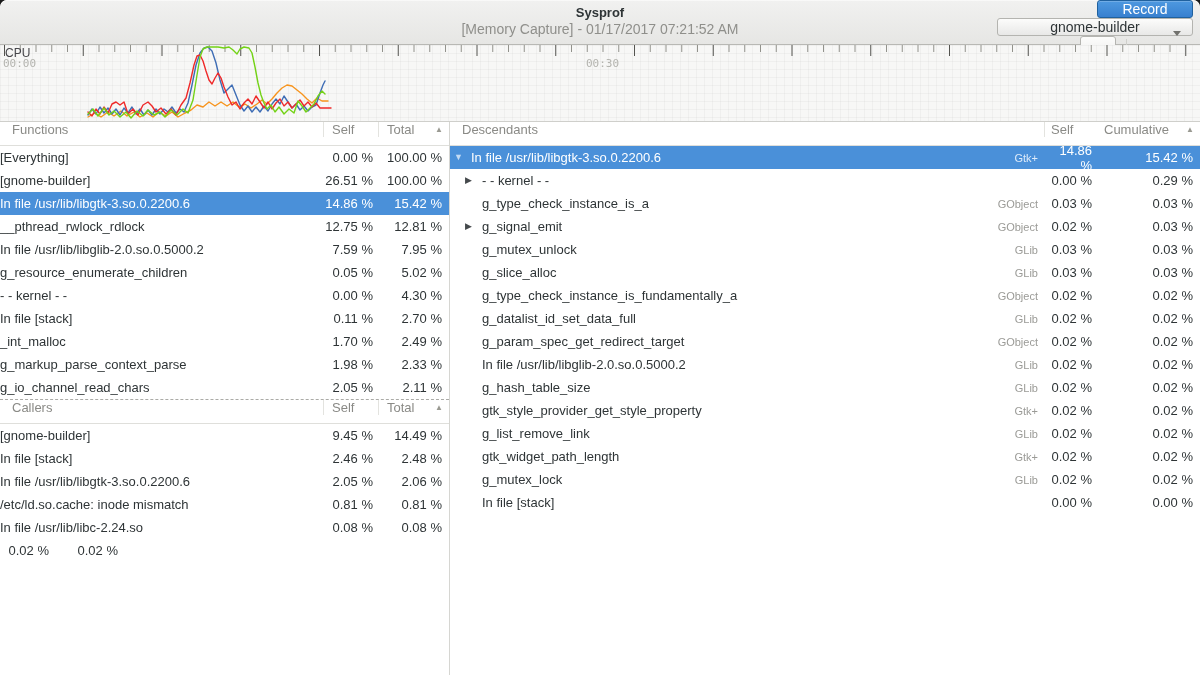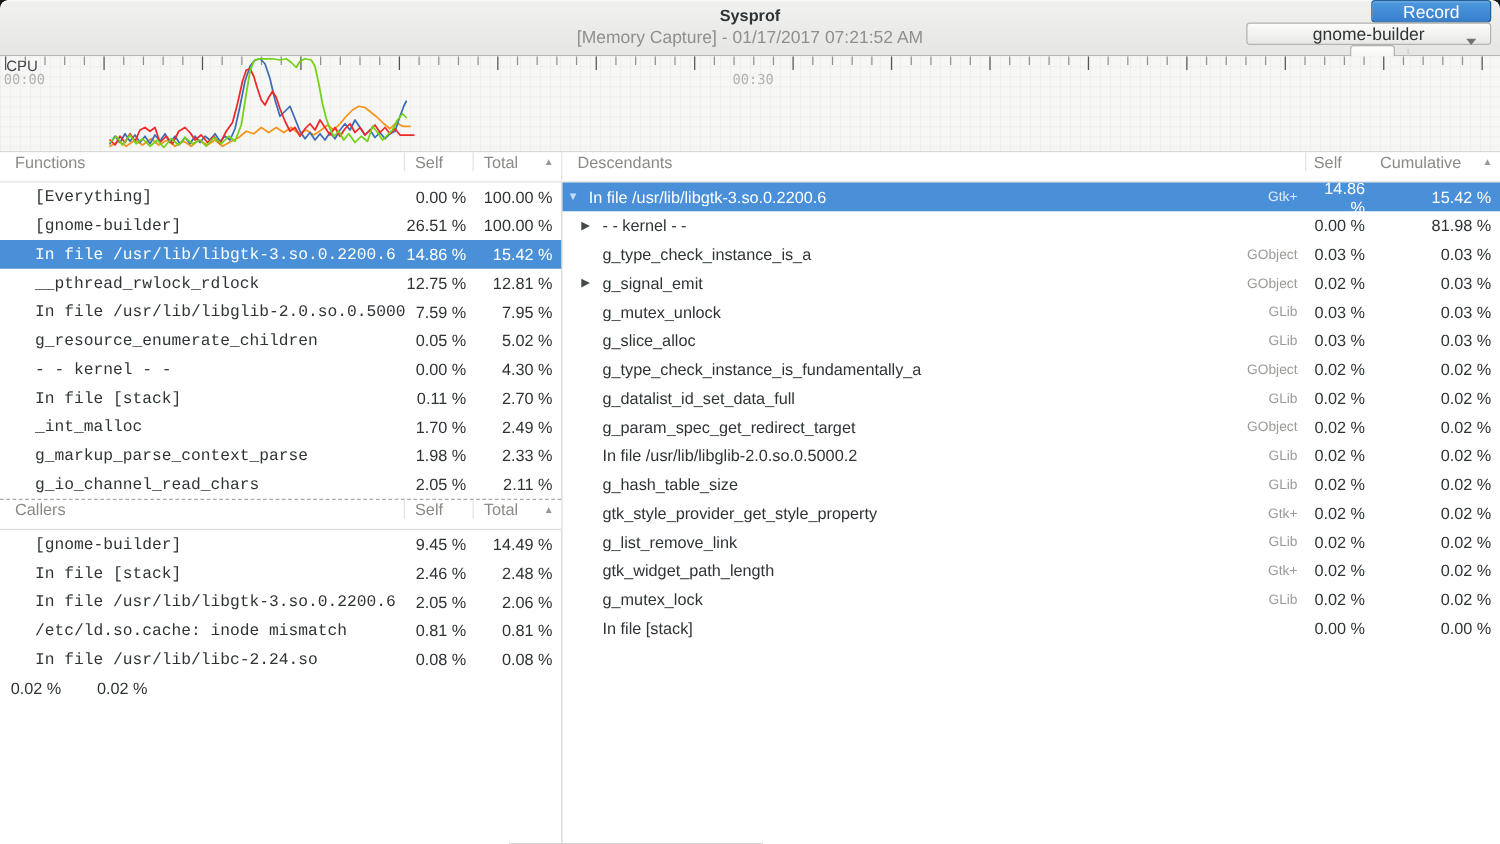--- a/index.html
+++ b/index.html
@@ -52,21 +52,21 @@
   .th { display:flex; align-items:center; cursor:pointer; }
   .th-name  { flex:1; padding-left:12px; border-right:1px solid #e3e3df; }
   .th-self  { width:55px; padding-left:8px; border-right:1px solid #e3e3df; }
   .th-total { width:70px; padding-left:8px; }
   .th-self-d { width:50px; flex:none; padding-left:6px; border-right:0; }
   .th-cum  { width:104px; flex:none; padding-left:8px; }
   .thead .sep-d { width:1px; background:#e3e3df; }
   .sort-arrow { margin-left:auto; margin-right:6px; font-size:8px; color:#9a9a92; }
 
   .trow { height:23px; flex:none; display:flex; align-items:center; font-size:13px; color:#2e3436; cursor:default; }
-  .c-name { flex:1; padding-left:28px; white-space:nowrap; overflow:hidden;font-family:Liberation Mono, monospace; }
+  .c-name { flex:1; padding-left:0; white-space:nowrap; overflow:hidden; }
   .c-self { width:55px; flex:none; text-align:right; padding-right:6px; }
   .c-total{ width:70px; flex:none; text-align:right; padding-right:7px; }
   .trow.selected, .drow.selected { background:#4a90d9; color:#fff; }
 
   .paned-sep { flex:none; height:0; border-top:1px dashed #ababa7; }
 
   .drow { height:23px; flex:none; display:flex; align-items:center; font-size:13px; color:#2e3436; padding-left:4px; }
   .drow.indent1 { padding-left:15px; }
   .d-exp { width:15px; flex:none; font-size:9px; color:#45494c; line-height:1; }
   .drow.selected .d-exp { color:#c3dbf4; }
@@ -341,21 +341,21 @@
             <span class="d-name">In file /usr/lib/libgtk-3.so.0.2200.6</span>
             <span class="d-tag">Gtk+</span>
             <span class="d-self">14.86 %</span>
             <span class="d-cum">15.42 %</span>
           </div>
           <div class="drow indent1">
             <span class="d-exp">▶</span>
             <span class="d-name">- - kernel - -</span>
             <span class="d-tag"></span>
             <span class="d-self">0.00 %</span>
-            <span class="d-cum">81.98 %</span>
+            <span class="d-cum">0.29 %</span>
           </div>
           <div class="drow indent1">
             <span class="d-exp"></span>
             <span class="d-name">g_type_check_instance_is_a</span>
             <span class="d-tag">GObject</span>
             <span class="d-self">0.03 %</span>
             <span class="d-cum">0.03 %</span>
           </div>
           <div class="drow indent1">
             <span class="d-exp">▶</span>

